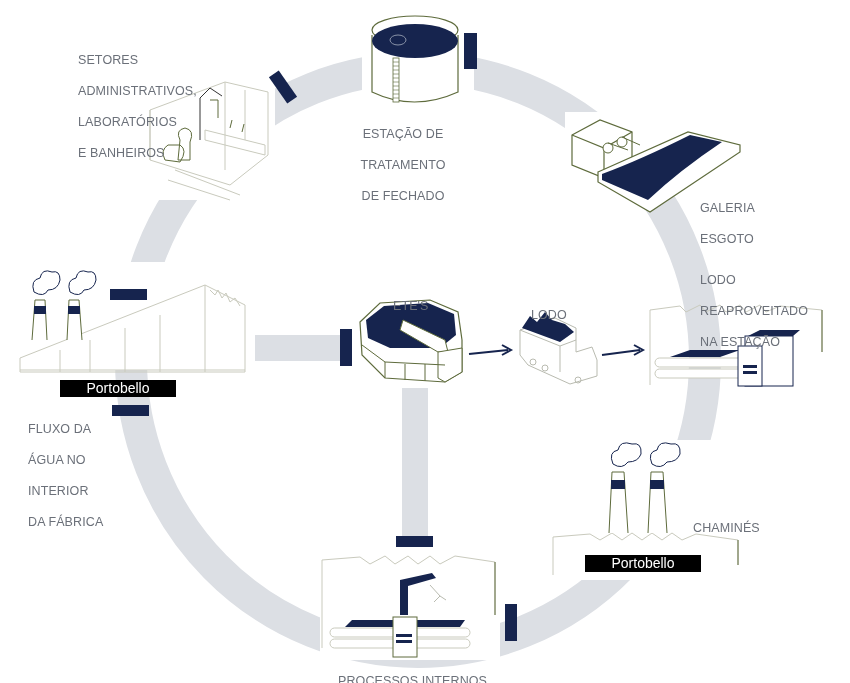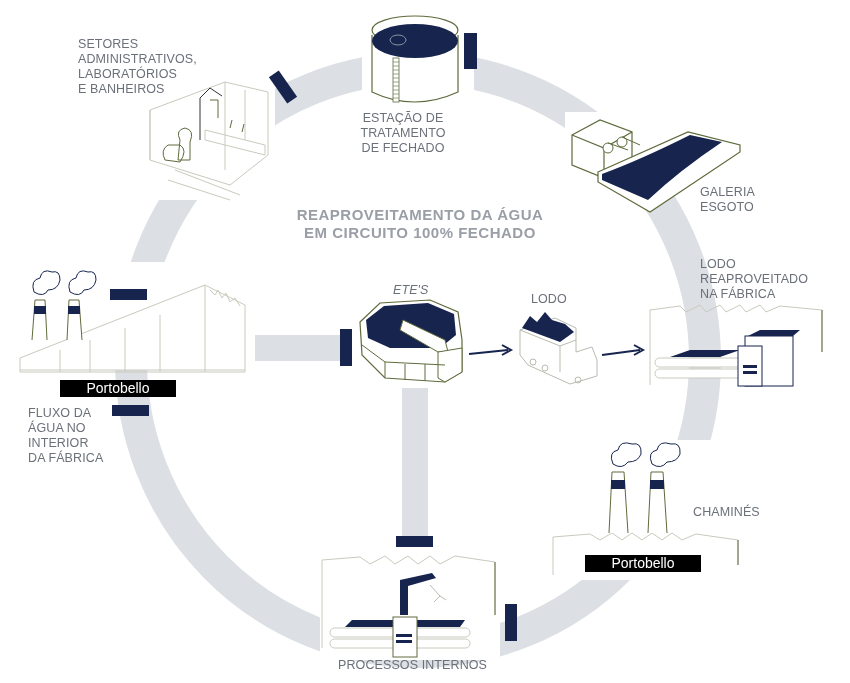--- a/index.html
+++ b/index.html
@@ -1,19 +1,19 @@
 <!DOCTYPE html>
 <html><head>
 <meta charset="utf-8">
 <style>
   html,body{margin:0;padding:0;background:#ffffff;}
   body{width:850px;height:683px;position:relative;overflow:hidden;font-family:"Liberation Sans",sans-serif;}
   #stage{position:absolute;left:0;top:0;width:850px;height:683px;}
   .lbl{position:absolute;color:#6b7079;font-size:12.5px;line-height:15px;letter-spacing:0.1px;}
-  .lbl div{white-space:nowrap;}
+  .lbl div{white-space:nowrap;margin-top:16px;}
   .center{text-align:center;}
   .title{position:absolute;left:260px;top:206px;width:320px;text-align:center;color:#9a9ea6;font-weight:bold;font-size:15px;line-height:18px;letter-spacing:0.5px;}
   .brand{position:absolute;background:#000000;color:#ffffff;font-size:14px;line-height:17px;text-align:center;}
 </style>
 </head>
 <body>
 
 <div id="stage">
 <svg width="850" height="683" viewBox="0 0 850 683" xmlns="http://www.w3.org/2000/svg">
 
@@ -149,55 +149,51 @@
     <path d="M345 627 L352 620 L465 620 L460 627 Z" fill="#16244e"></path>
     <path d="M400 615 L400 580 L432 573 L436 578 L408 586 L408 615 Z" fill="#16244e"></path>
     <path d="M430 585 L440 596 L434 602 M440 596 L446 600" fill="none" stroke="#b9bbb0"></path>
     <rect x="393" y="617" width="24" height="40" fill="#fff" stroke="#5e6b3c"></rect>
     <rect x="396" y="634" width="16" height="3" fill="#16244e"></rect>
     <rect x="396" y="640" width="16" height="3" fill="#16244e"></rect>
   </g>
 </svg>
 
 
-<div class="title">
-  <div>REAPROVEITAMENTO DA ÁGUA</div>
-  <div>EM CIRCUITO 100% FECHADO</div>
-</div>
 
 <div class="lbl" style="left:78px;top:37px;">
   <div>SETORES</div>
   <div>ADMINISTRATIVOS,</div>
   <div>LABORATÓRIOS</div>
   <div>E BANHEIROS</div>
 </div>
 
 <div class="lbl center" style="left:348px;top:111px;width:110px;">
   <div>ESTAÇÃO DE</div>
   <div>TRATAMENTO</div>
   <div>DE FECHADO</div>
 </div>
 
 <div class="lbl" style="left:700px;top:185px;">
   <div>GALERIA</div>
   <div>ESGOTO</div>
 </div>
 
-<div class="lbl" style="left:393px;top:283px;font-style:italic;">
+<div class="lbl" style="left:393px;top:283px;">
   <div>ETE'S</div>
 </div>
 
 <div class="lbl" style="left:531px;top:292px;">
   <div>LODO</div>
 </div>
 
 <div class="lbl" style="left:700px;top:257px;">
   <div>LODO</div>
   <div>REAPROVEITADO</div>
-  <div>NA FÁBRICA</div>
+  <div>NA ESTAÇÃO</div>
 </div>
 
 <div class="brand" style="left:60px;top:380px;width:116px;">Portobello</div>
 
 <div class="lbl" style="left:28px;top:406px;">
   <div>FLUXO DA</div>
   <div>ÁGUA NO</div>
   <div>INTERIOR</div>
   <div>DA FÁBRICA</div>
 </div>

